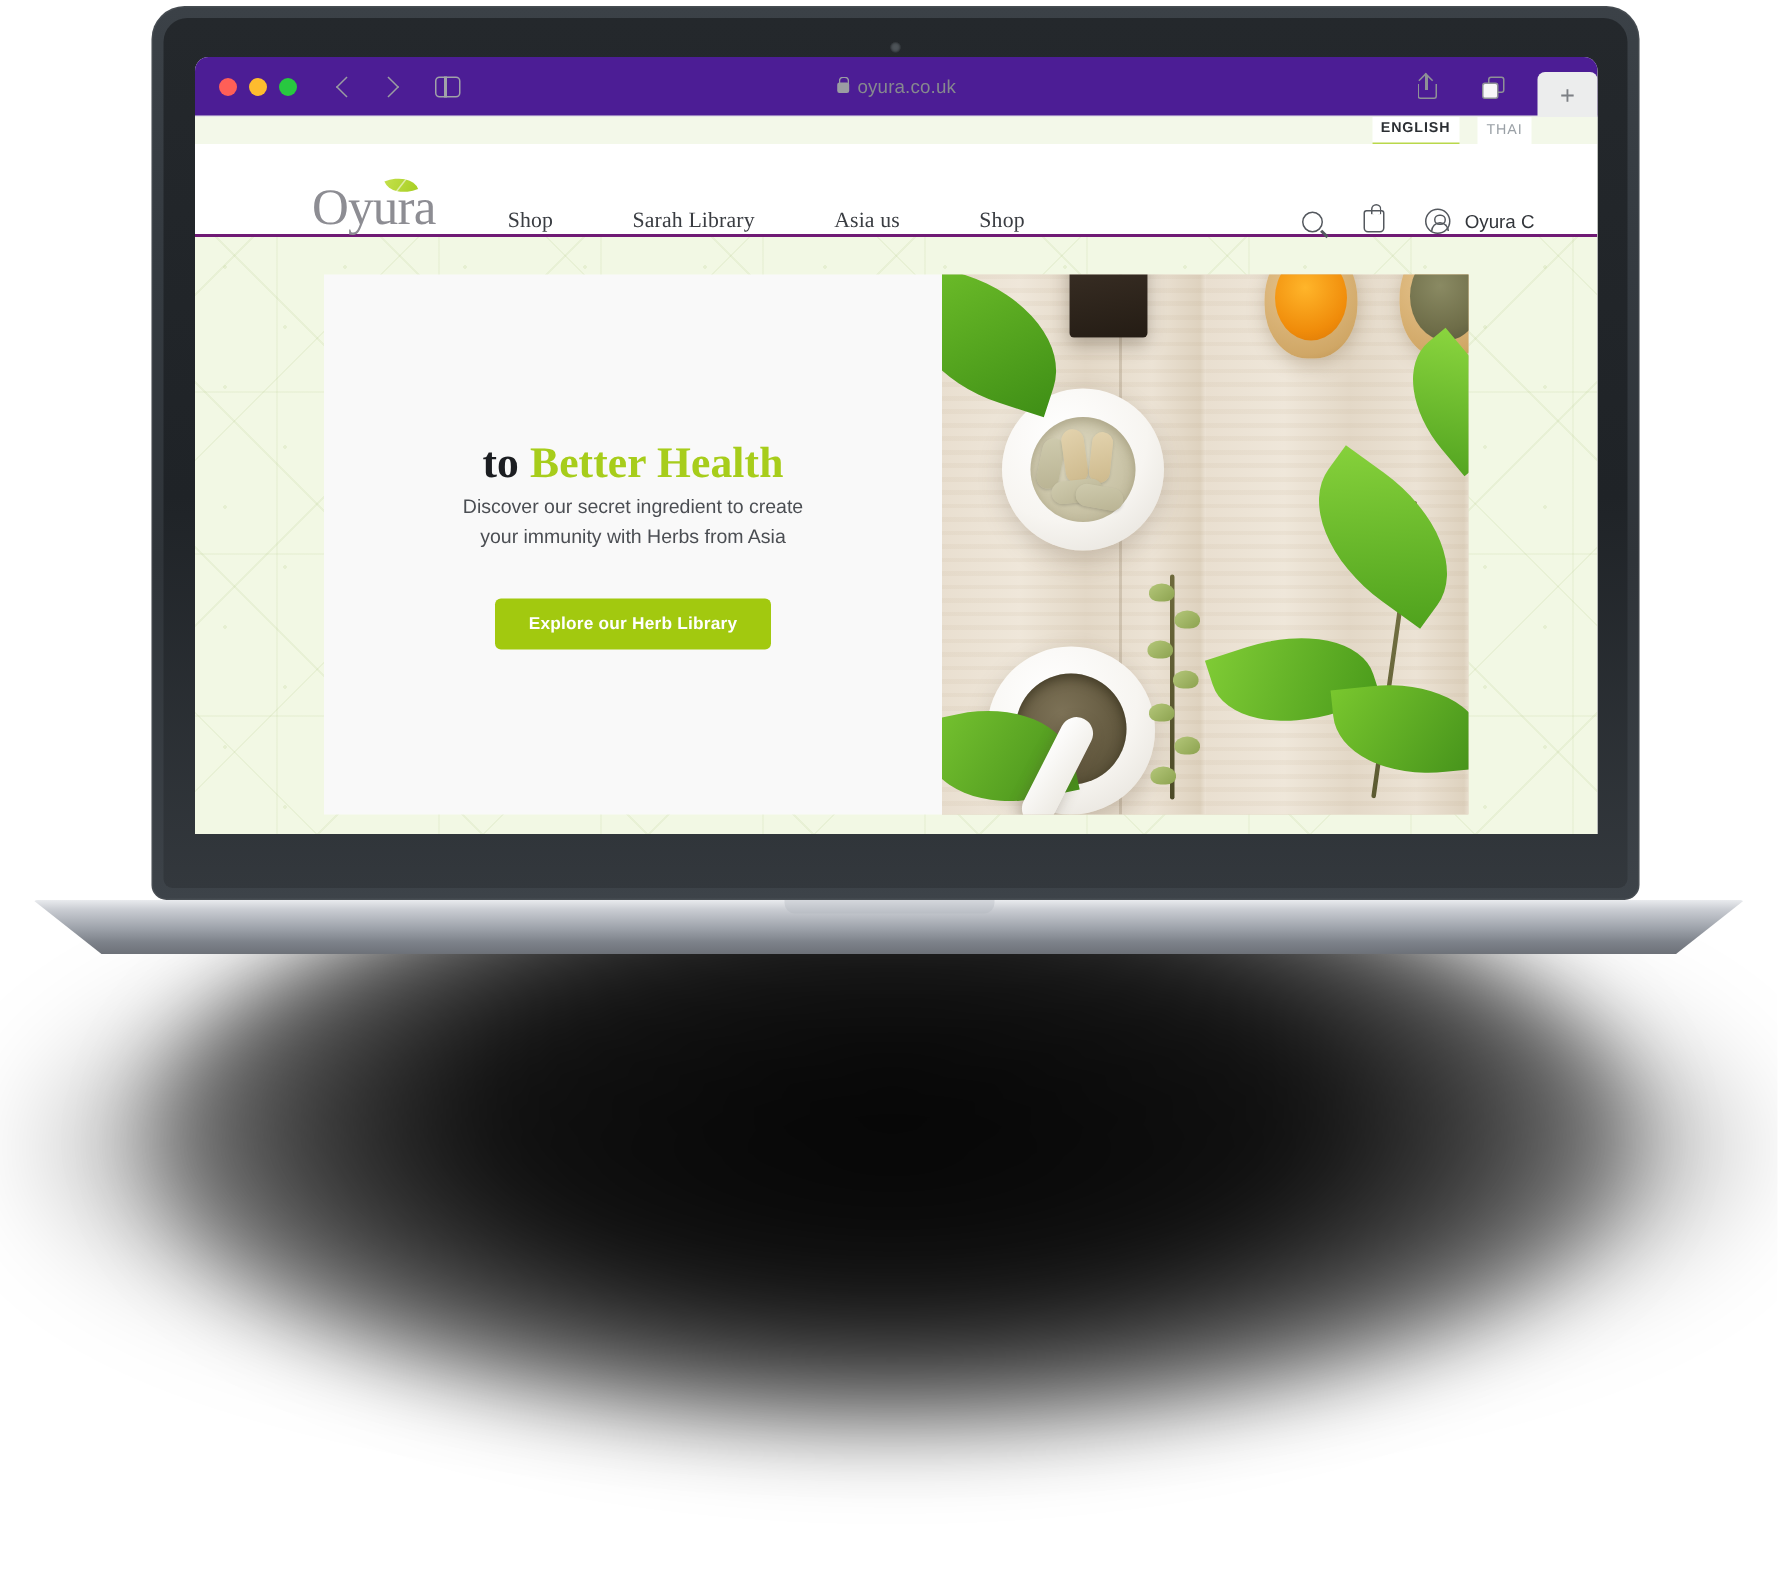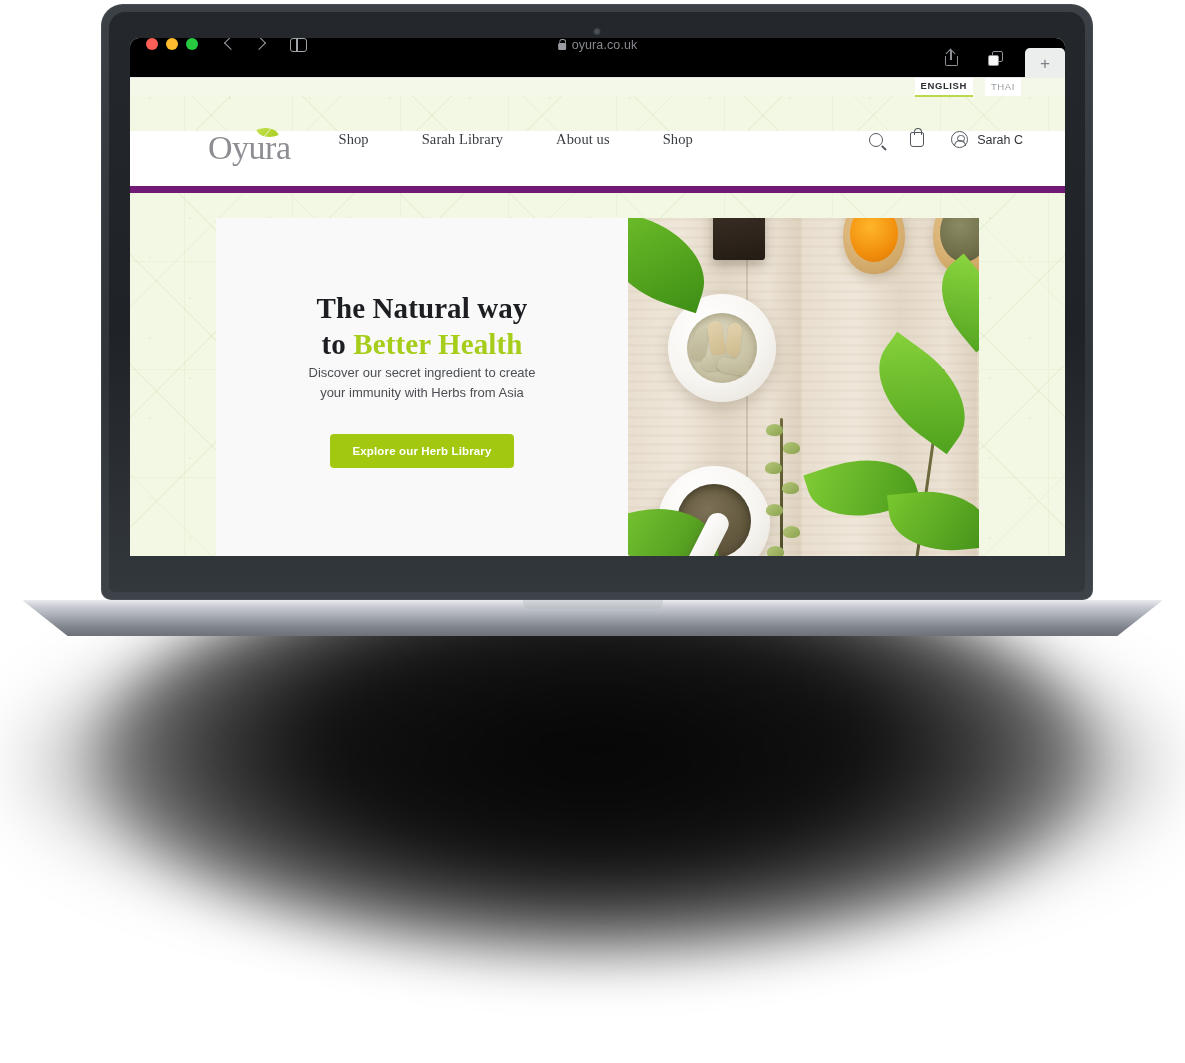--- a/index.html
+++ b/index.html
@@ -82,22 +82,22 @@
     background: #ffffff;
     border-radius: 9px 9px 0 0;
     overflow: hidden;
     z-index: 6;
   }
 
   
   .toolbar {
     position: relative;
     height: 40px;
-    background: #000000;
-    display: flex; align-items: flex-start;
+    background: #4c1d95;
+    display: flex; align-items: center;
     border-bottom: 1px solid #e6e6e8;
   }
   .lights { display:flex; gap:8px; padding-left:16px; }
   .light { width:12px; height:12px; border-radius:50%; }
   .l-red{background:#ff5f57;} .l-amber{background:#febc2e;} .l-green{background:#28c840;}
 
   .nav-arrows { display:flex; gap:18px; margin-left:28px; color:#9a9da2; }
   .chev { width:10px; height:10px; border-top:1.7px solid #9a9da2; border-right:1.7px solid #9a9da2; }
   .chev.left { transform: rotate(-135deg); }
   .chev.right { transform: rotate(45deg); }
@@ -163,22 +163,22 @@
   .lang {
     font-size:9.5px; letter-spacing:.6px; color:#9aa0a6; text-transform:uppercase;
     background:#ffffff; padding:3px 6px 4px;
   }
   .lang.active { color:#2b2e33; font-weight:bold; border-bottom:2px solid #b9d84a; }
 
   
   .site-header {
     position:relative; z-index:2;
     height:62px; background:#ffffff;
-    border-bottom:7px solid #701a75;
-    display:flex; align-items:flex-start;margin-top:35px;
+    border-bottom:2px solid #701a75;
+    display:flex; align-items:flex-end;
   }
   .logo { margin-left:78px; display:flex; align-items:flex-end; position:relative; }
   .logo-text {
     font-family:"Liberation Serif", serif;
     font-size:34px; color:#8d8d93; letter-spacing:-0.5px; line-height:1;
   }
   .leaf {
     position:absolute; left:50px; top:-5px;
     width:19px; height:13px;
     background: linear-gradient(135deg,#c3e04a 0%, #a8cf24 100%);
@@ -376,38 +376,38 @@
 
       <div class="site-header">
         <div class="logo">
           <span class="logo-text">Oyura</span>
           <span class="leaf"></span>
         </div>
 
         <nav class="mainnav">
           <a href="#">Shop</a>
           <a href="#">Sarah Library</a>
-          <a href="#">About us</a>
+          <a href="#">Asia us</a>
           <a href="#">Shop</a>
         </nav>
 
         <div class="header-right">
           <div class="ic-search"></div>
           <div class="ic-bag"></div>
           <div class="user">
             <div class="avatar"></div>
-            <span class="username">Sarah C</span>
+            <span class="username">Oyura C</span>
           </div>
         </div>
       </div>
 
       <div class="hero">
         <div class="hero-left">
           <h1 class="hero-h1">
-            <span>The Natural way</span><br>
+            <br>
             <span>to </span><span class="accent">Better Health</span>
           </h1>
           <p class="hero-sub">Discover our secret ingredient to create your immunity with Herbs from Asia</p>
           <button class="cta">Explore our Herb Library</button>
         </div>
 
         <div class="hero-photo">
           <div class="wood"></div>
           <div class="grain"></div>
 

